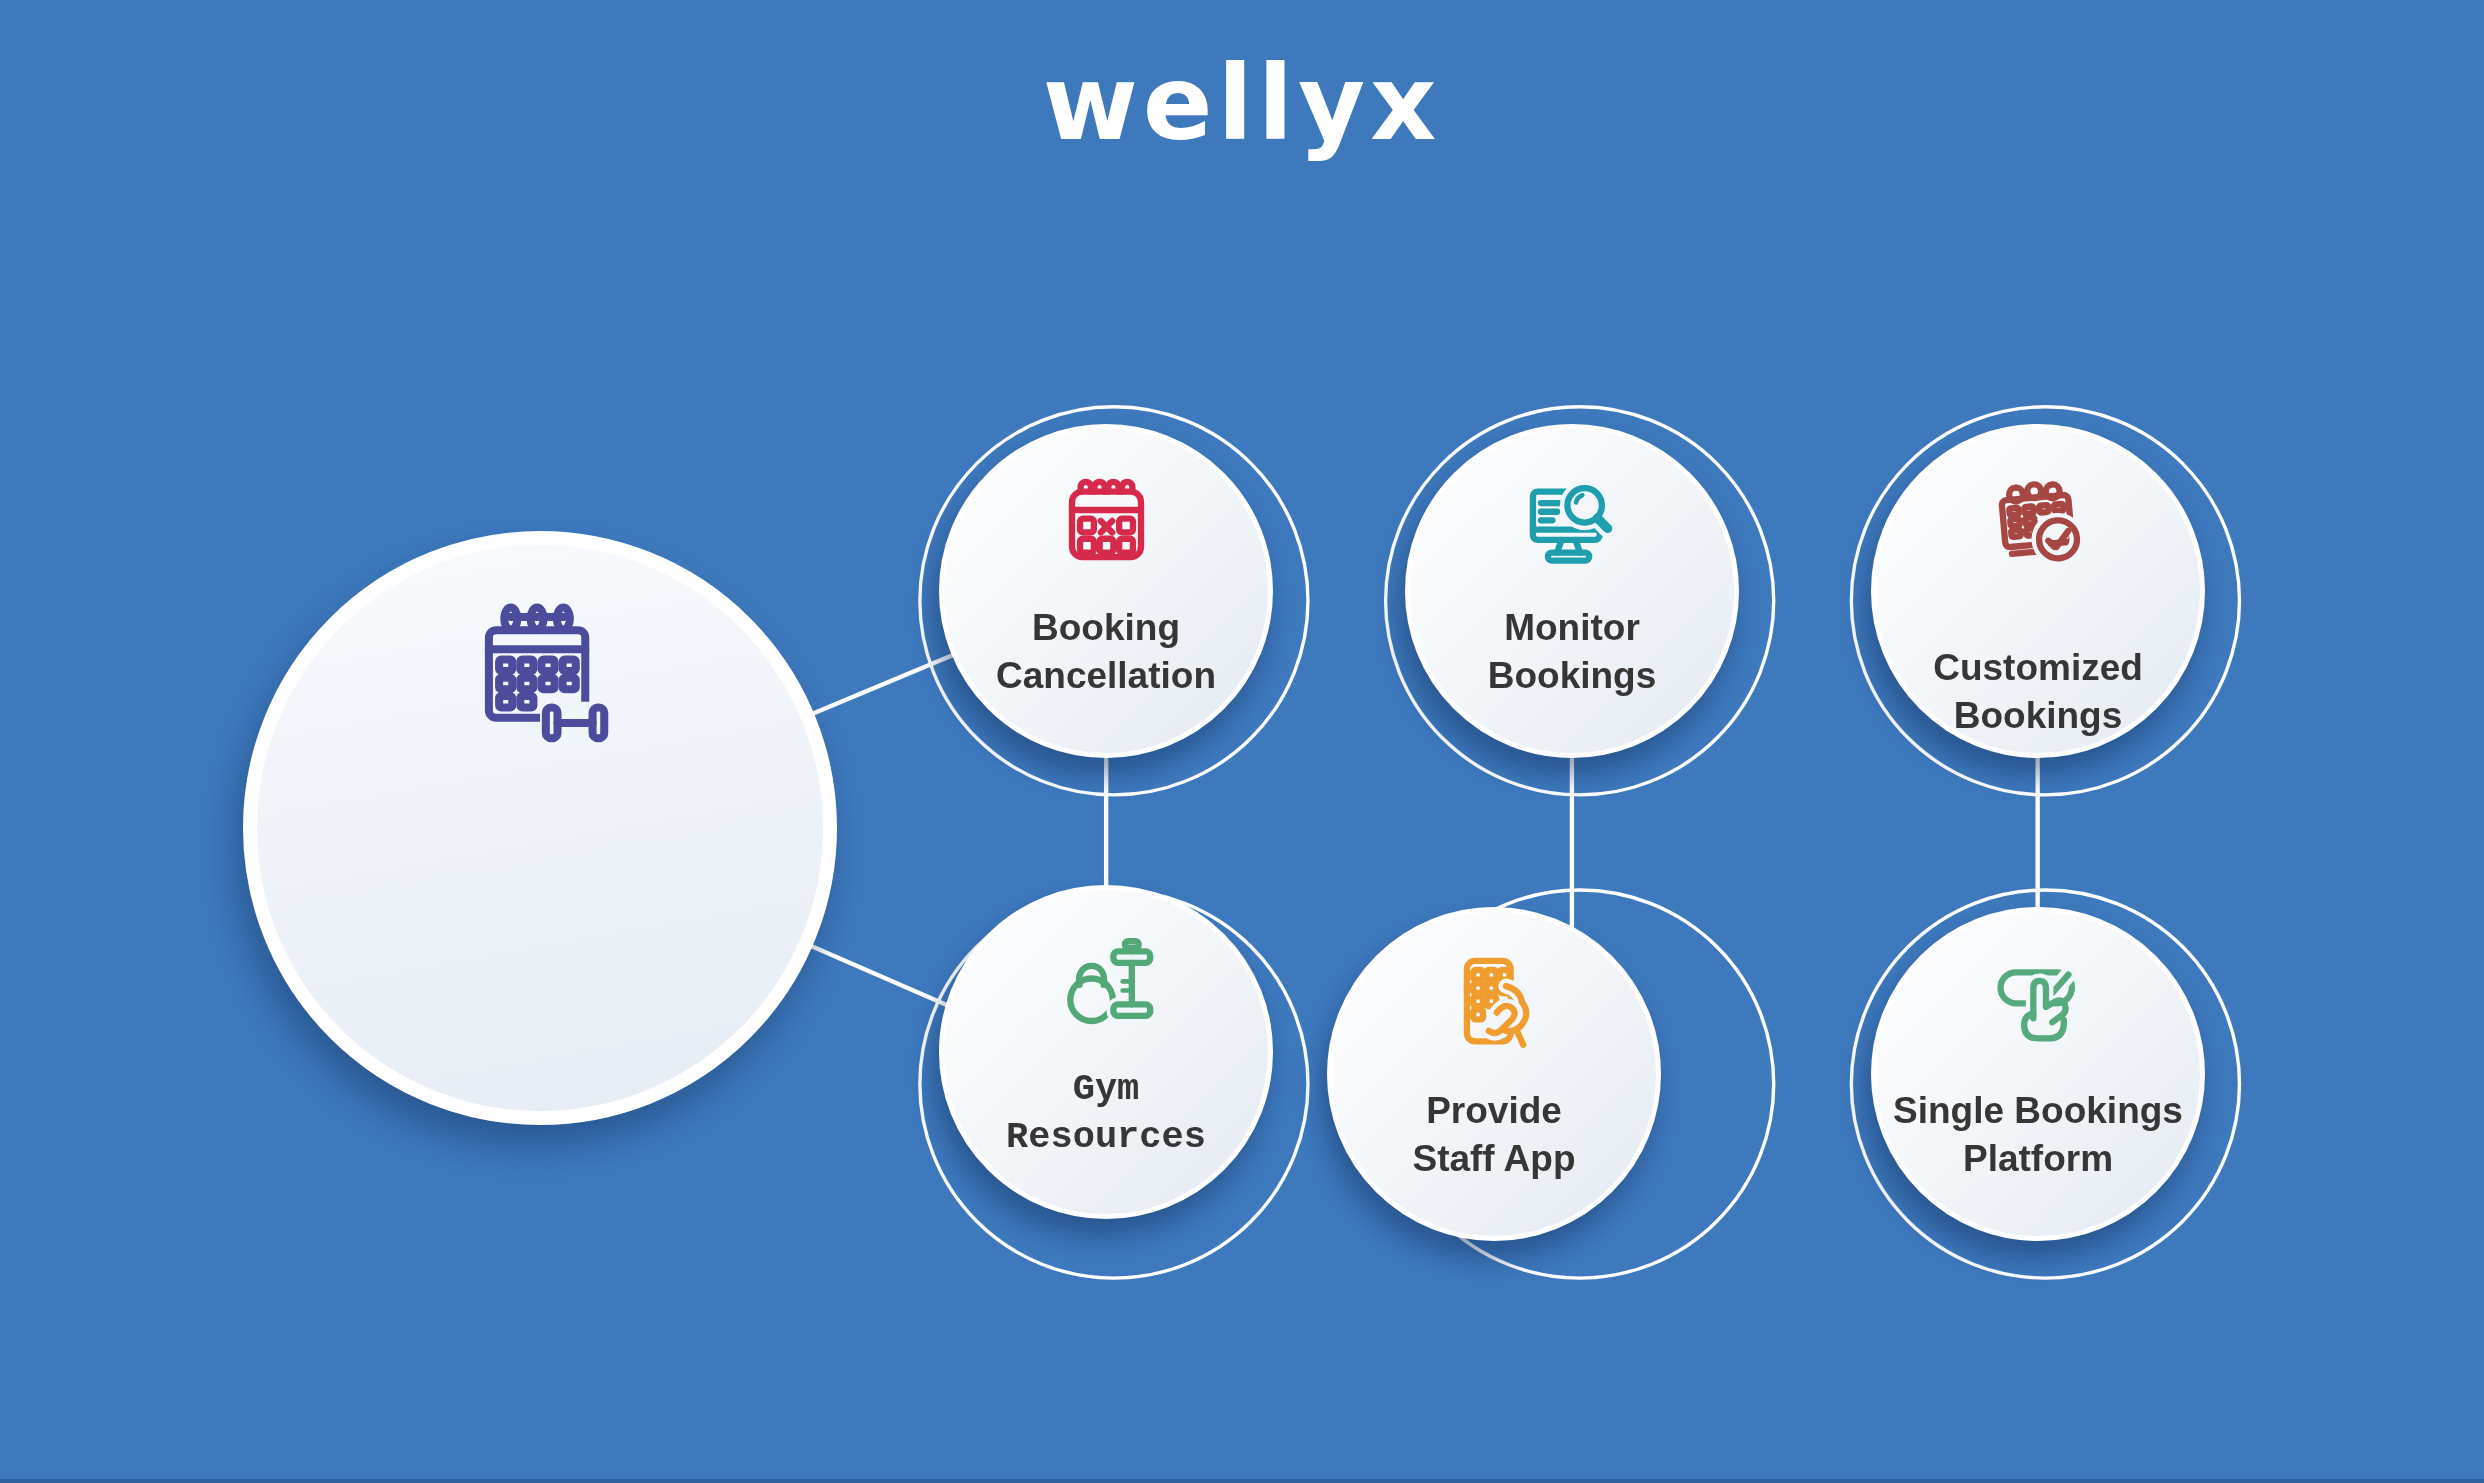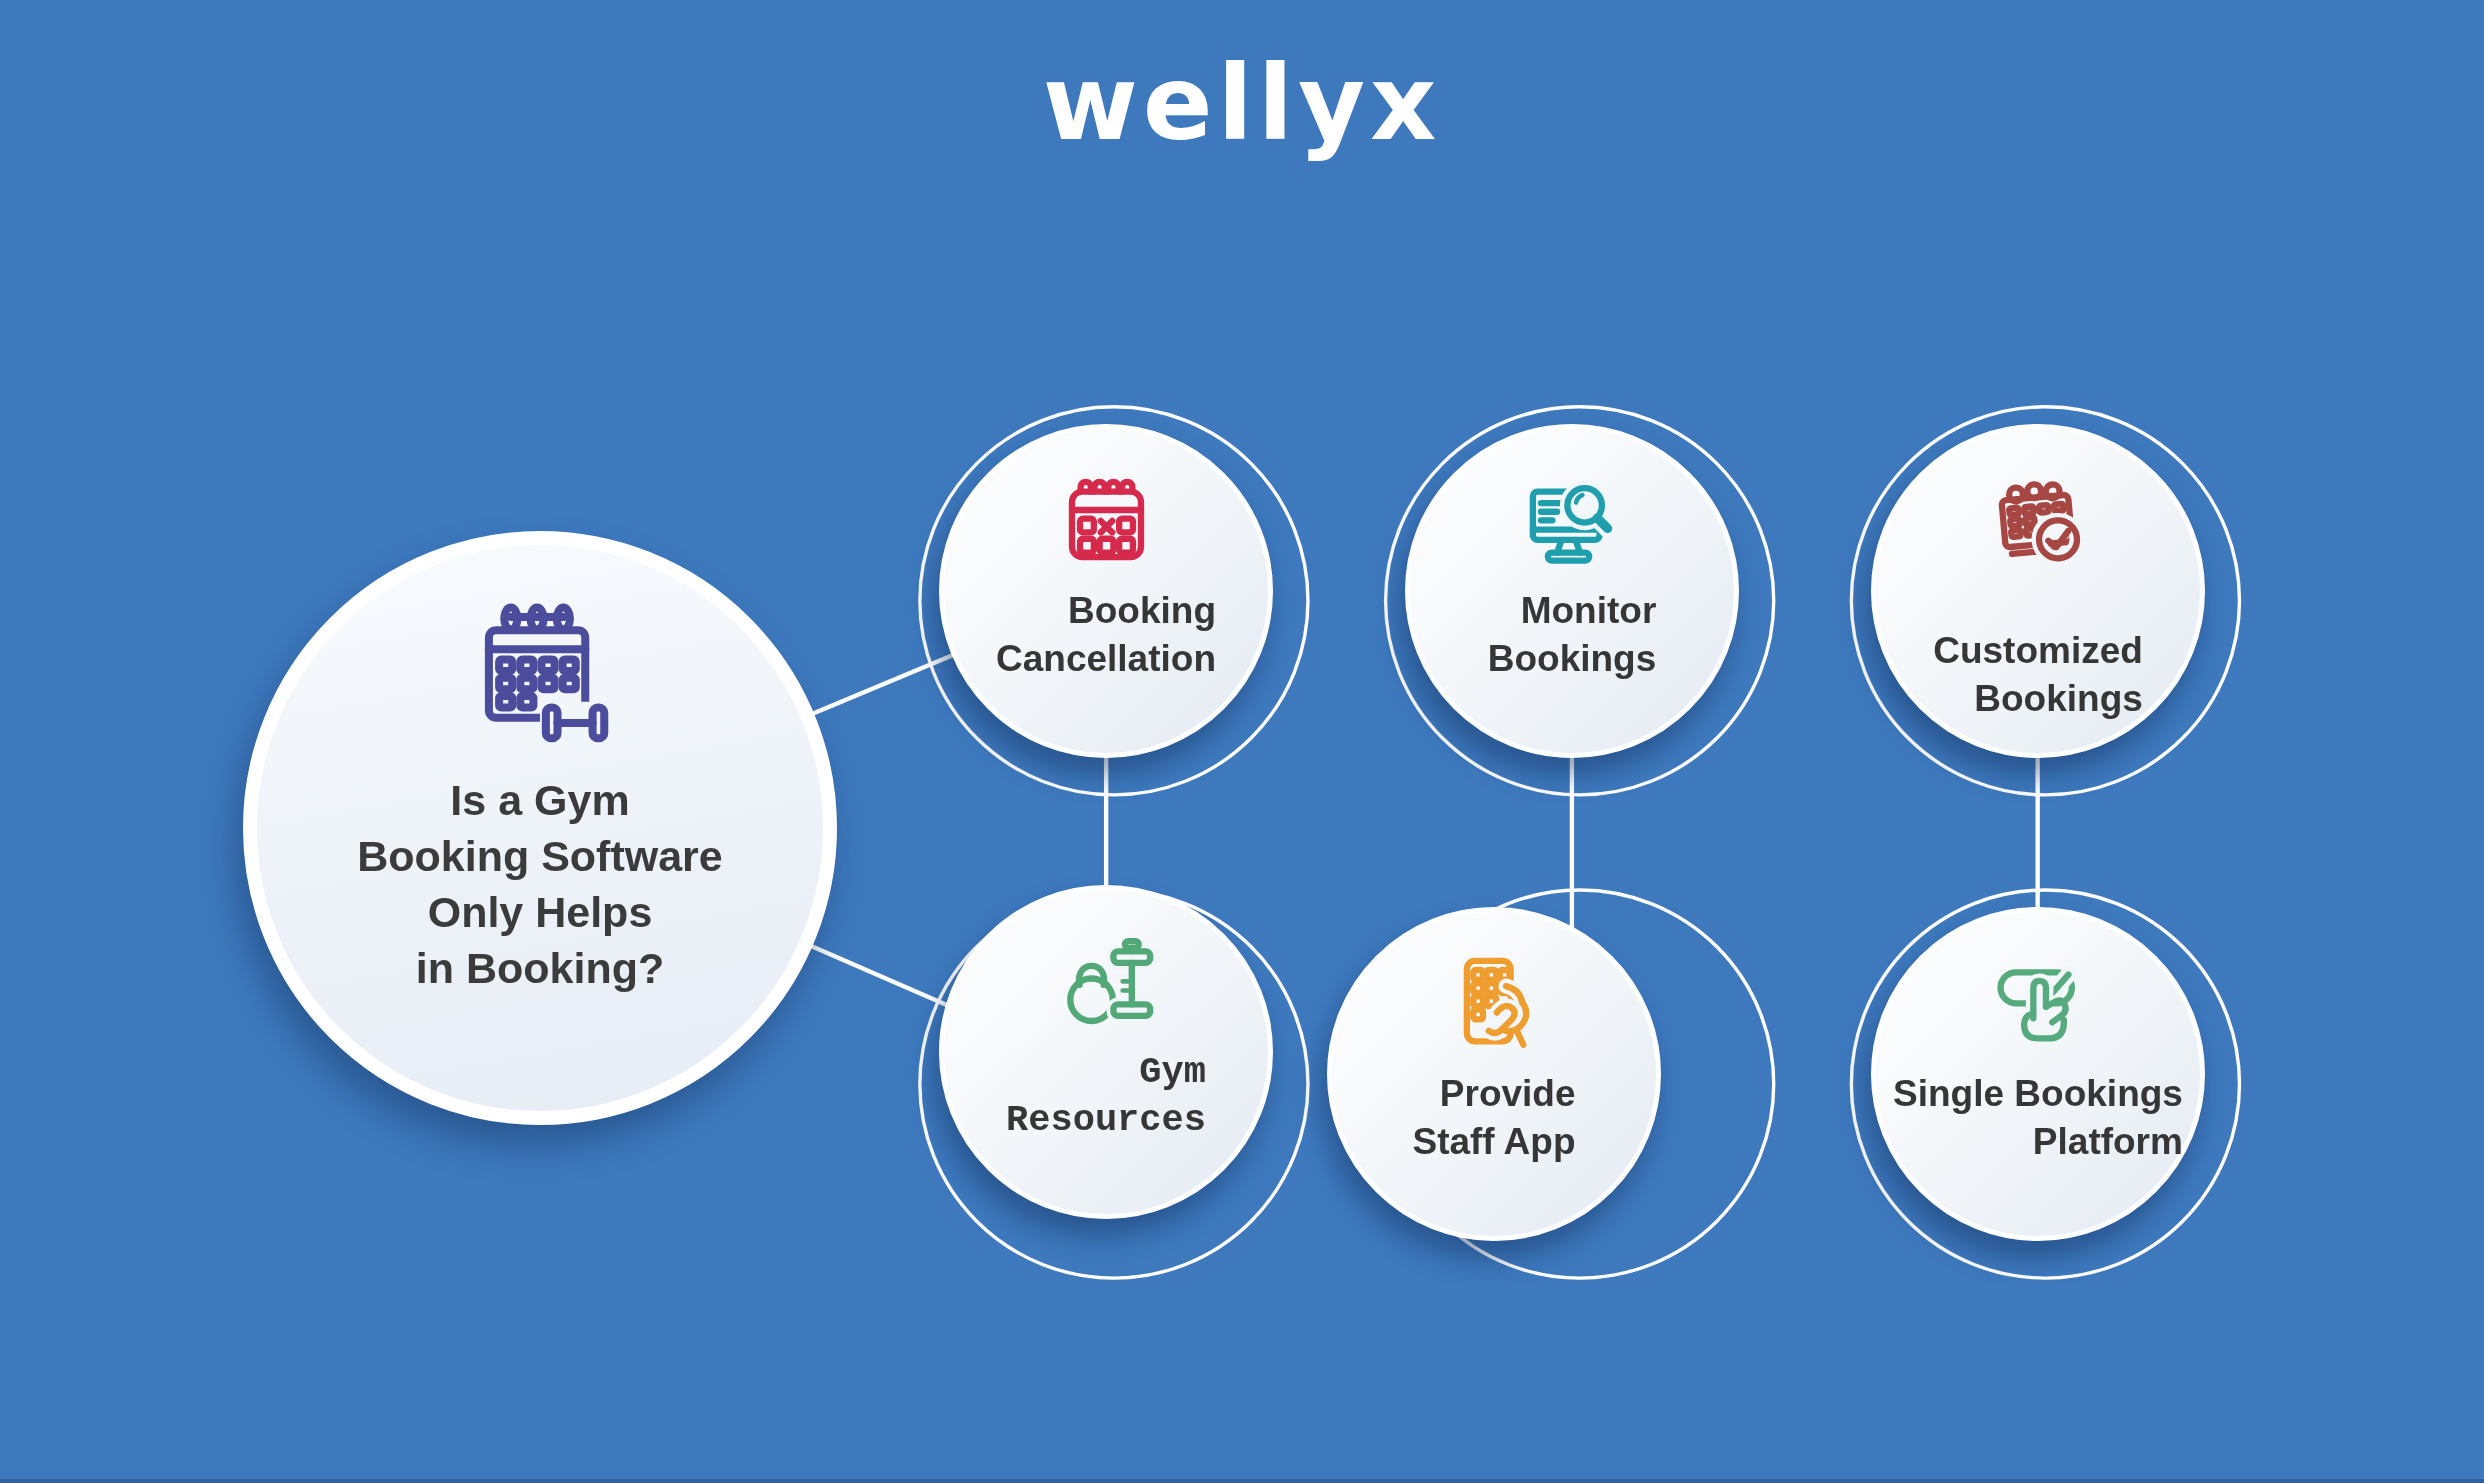--- a/index.html
+++ b/index.html
@@ -29,21 +29,21 @@
   .hub-title{margin-top:25px;text-align:center;color:#3b3b3b;font-weight:700;
     font-size:43px;line-height:56px;}
   .node{
     position:absolute;width:334px;height:334px;border-radius:50%;
     border:5.8px solid #ffffff;box-sizing:border-box;
     background:linear-gradient(135deg,#ffffff 0%,#f4f7fa 45%,#e3eaf2 100%);
     box-shadow:-5.8px 17.5px 27px rgba(15,45,88,.45);
     display:flex;flex-direction:column;align-items:center;
   }
   .node .icon{margin-top:35px;}
-  .node-label{margin-top:8px;text-align:right;color:#363636;font-weight:700;
+  .node-label{margin-top:25px;text-align:center;color:#363636;font-weight:700;
     font-size:37px;line-height:48px;}
   .n-bc{left:939px;top:424px;}
   .n-mb{left:1405px;top:424px;}
   .n-cb{left:1871px;top:424px;gap:40px;}
   .n-gr{left:939px;top:885px;font-family:Liberation Mono, monospace;}
   .n-ps{left:1327px;top:907px;}
   .n-sb{left:1871px;top:907px;}
   .icon svg{display:block;}
 </style>
 </head>
@@ -87,26 +87,20 @@
           <rect x="65.5" y="52.5" width="9" height="8" rx="1.5"></rect>
           <rect x="22" y="65" width="9" height="8" rx="1.5"></rect>
           <rect x="36.5" y="65" width="9" height="8" rx="1.5"></rect>
           <rect x="50" y="69" width="47" height="29" rx="6" fill="#F1F6FB" stroke="none"></rect>
           <rect x="54" y="73" width="8" height="21" rx="3.5"></rect>
           <rect x="86" y="73" width="8" height="21" rx="3.5"></rect>
           <path d="M62,83.5 H86"></path>
         </g>
       </svg>
     </span>
-    <div class="hub-title">
-      <div>Is a Gym</div>
-      <div>Booking Software</div>
-      <div>Only Helps</div>
-      <div>in Booking?</div>
-    </div>
   </div>
 
   <div class="node n-bc">
     <span class="icon">
       <svg width="115" height="115" viewBox="0 0 100 100">
         <g fill="none" stroke-width="5.5" stroke-linecap="round" stroke-linejoin="round" stroke="#D62A4D">
           <path d="M27.5,24 v-4 a4.5,4.5 0 0 1 9,0 v4"></path>
           <path d="M39.5,24 v-4 a4.5,4.5 0 0 1 9,0 v4"></path>
           <path d="M51.5,24 v-4 a4.5,4.5 0 0 1 9,0 v4"></path>
           <path d="M63.5,24 v-4 a4.5,4.5 0 0 1 9,0 v4"></path>

